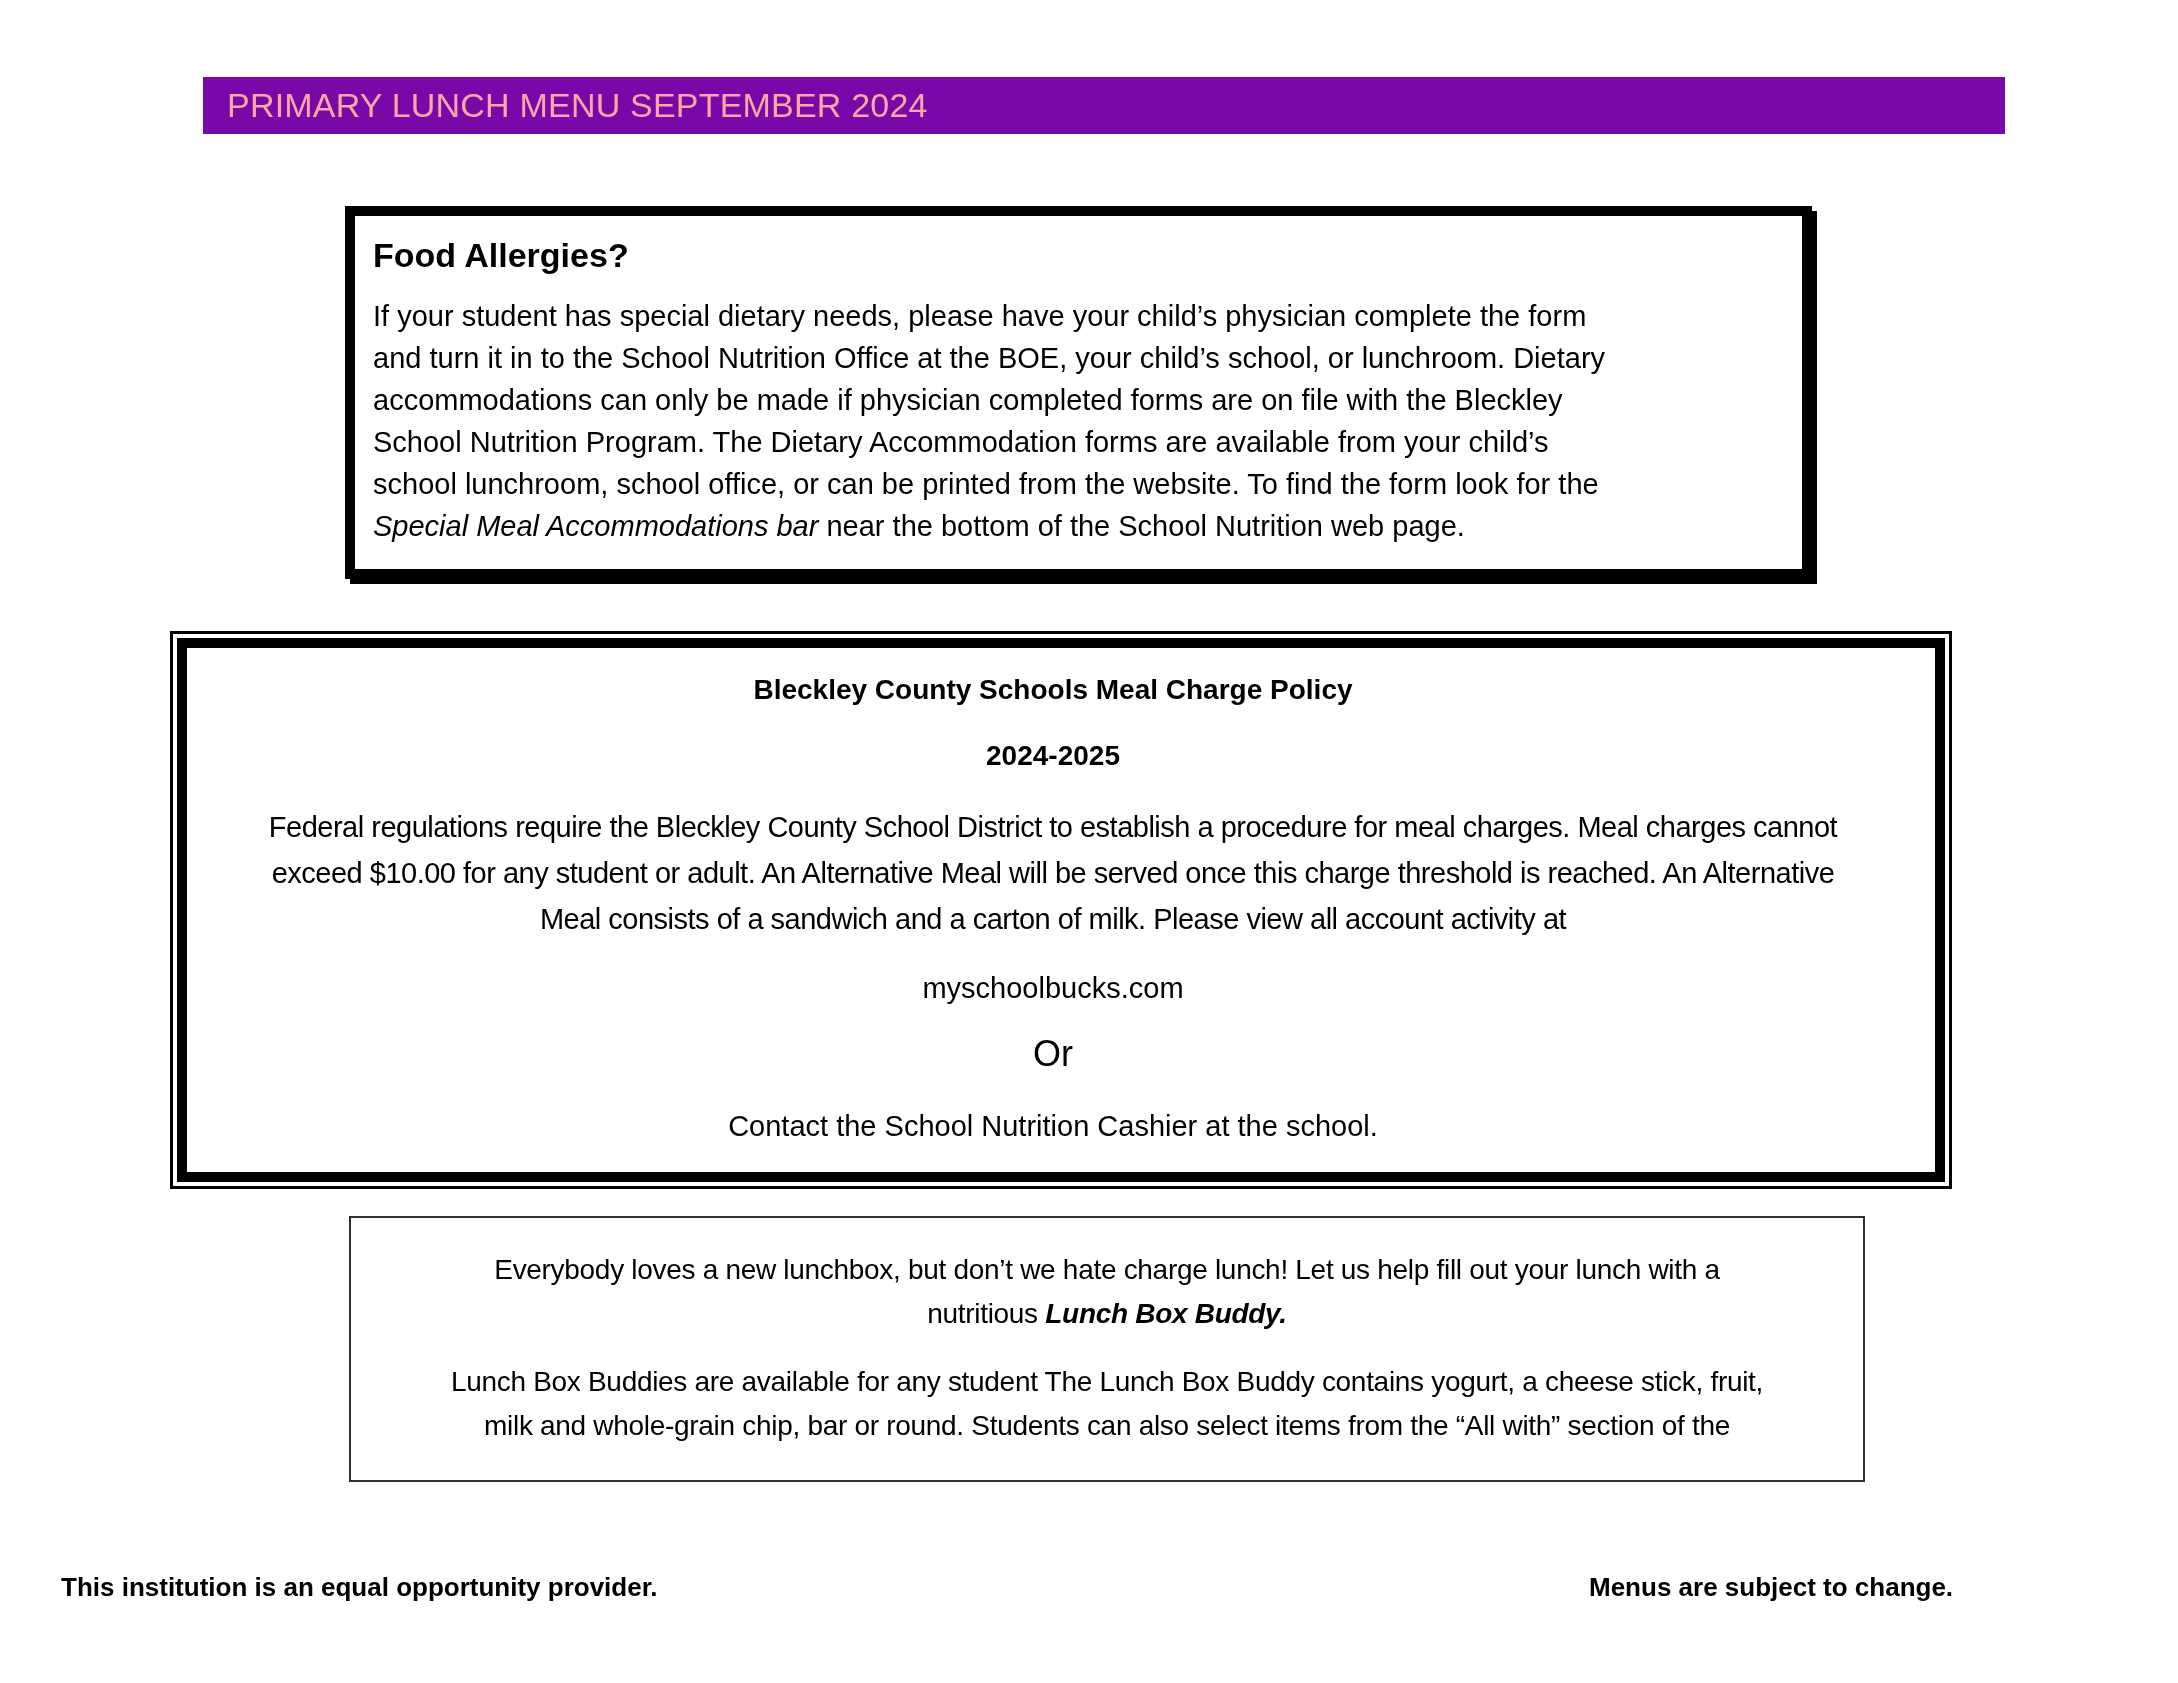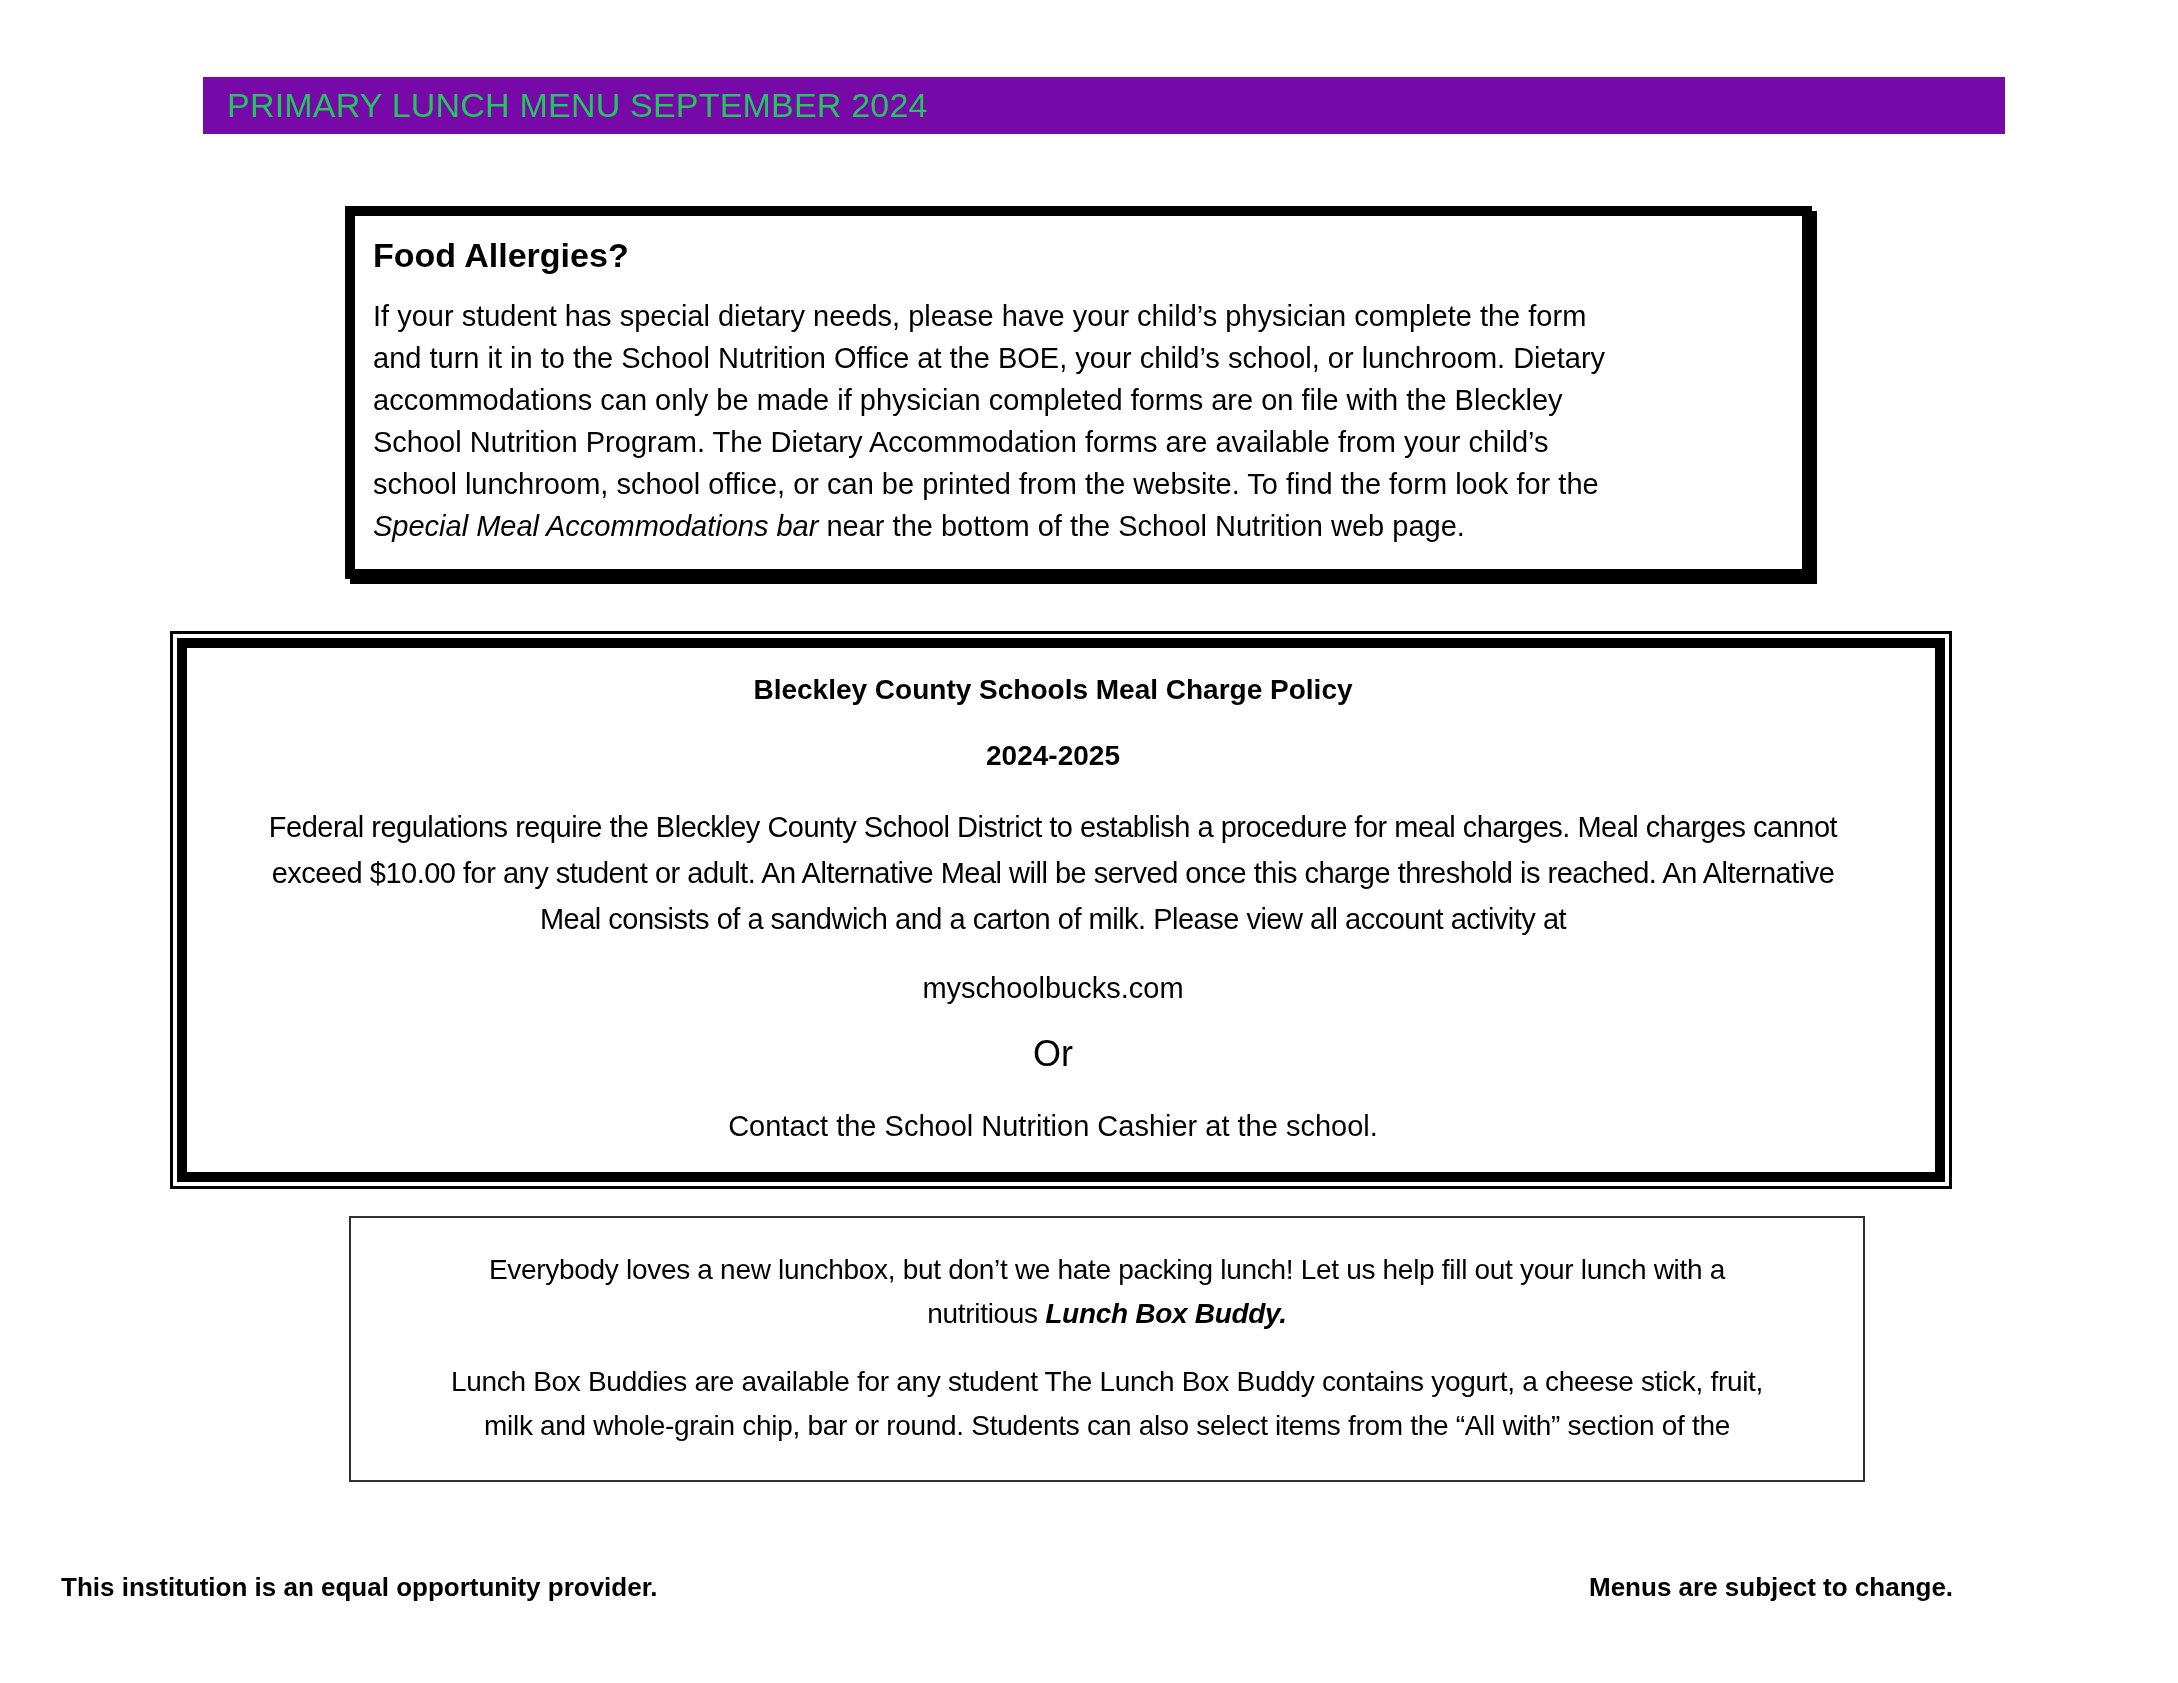--- a/index.html
+++ b/index.html
@@ -18,21 +18,21 @@
     position: absolute;
     left: 203px; top: 77px;
     width: 1802px; height: 57px;
     background: #7709a8;
     display: flex;
     align-items: center;
     padding-left: 24px;
     box-sizing: border-box;
   }
   .header-bar .title {
-    color: #22c55e;
+    color: #fca5a5;
     font-size: 34px;
     letter-spacing: 0.2px;
     white-space: nowrap;
   }
 
   
   .allergy-box {
     position: absolute;
     left: 345px; top: 206px;
     width: 1467px;
@@ -142,21 +142,21 @@
           <div>Meal consists of a sandwich and a carton of milk.  Please view all account activity at</div>
         </div>
       <div class="policy-site">myschoolbucks.com</div>
       <div class="policy-or">Or</div>
       <div class="policy-contact">Contact the School Nutrition Cashier at the school.</div>
     </div>
   </div>
 
   <div class="lunchbox-box">
     <div class="lunchbox-intro">
-      <div>Everybody loves a new lunchbox, but don’t we hate packing lunch! Let us help fill out your lunch with a</div>
+      <div>Everybody loves a new lunchbox, but don’t we hate charge lunch! Let us help fill out your lunch with a</div>
       <div><span>nutritious </span><span class="emph">Lunch Box Buddy.</span></div>
     </div>
     <div class="lunchbox-body">
         <div>Lunch Box Buddies are available for any student The Lunch Box Buddy contains yogurt, a cheese stick, fruit,</div>
         <div>milk and whole-grain chip, bar or round. Students can also select items from the “All with” section of the</div>
       </div>
   </div>
 
   <div class="footer-left">This institution is an equal opportunity provider.</div>
   <div class="footer-right">Menus are subject to change.</div>

